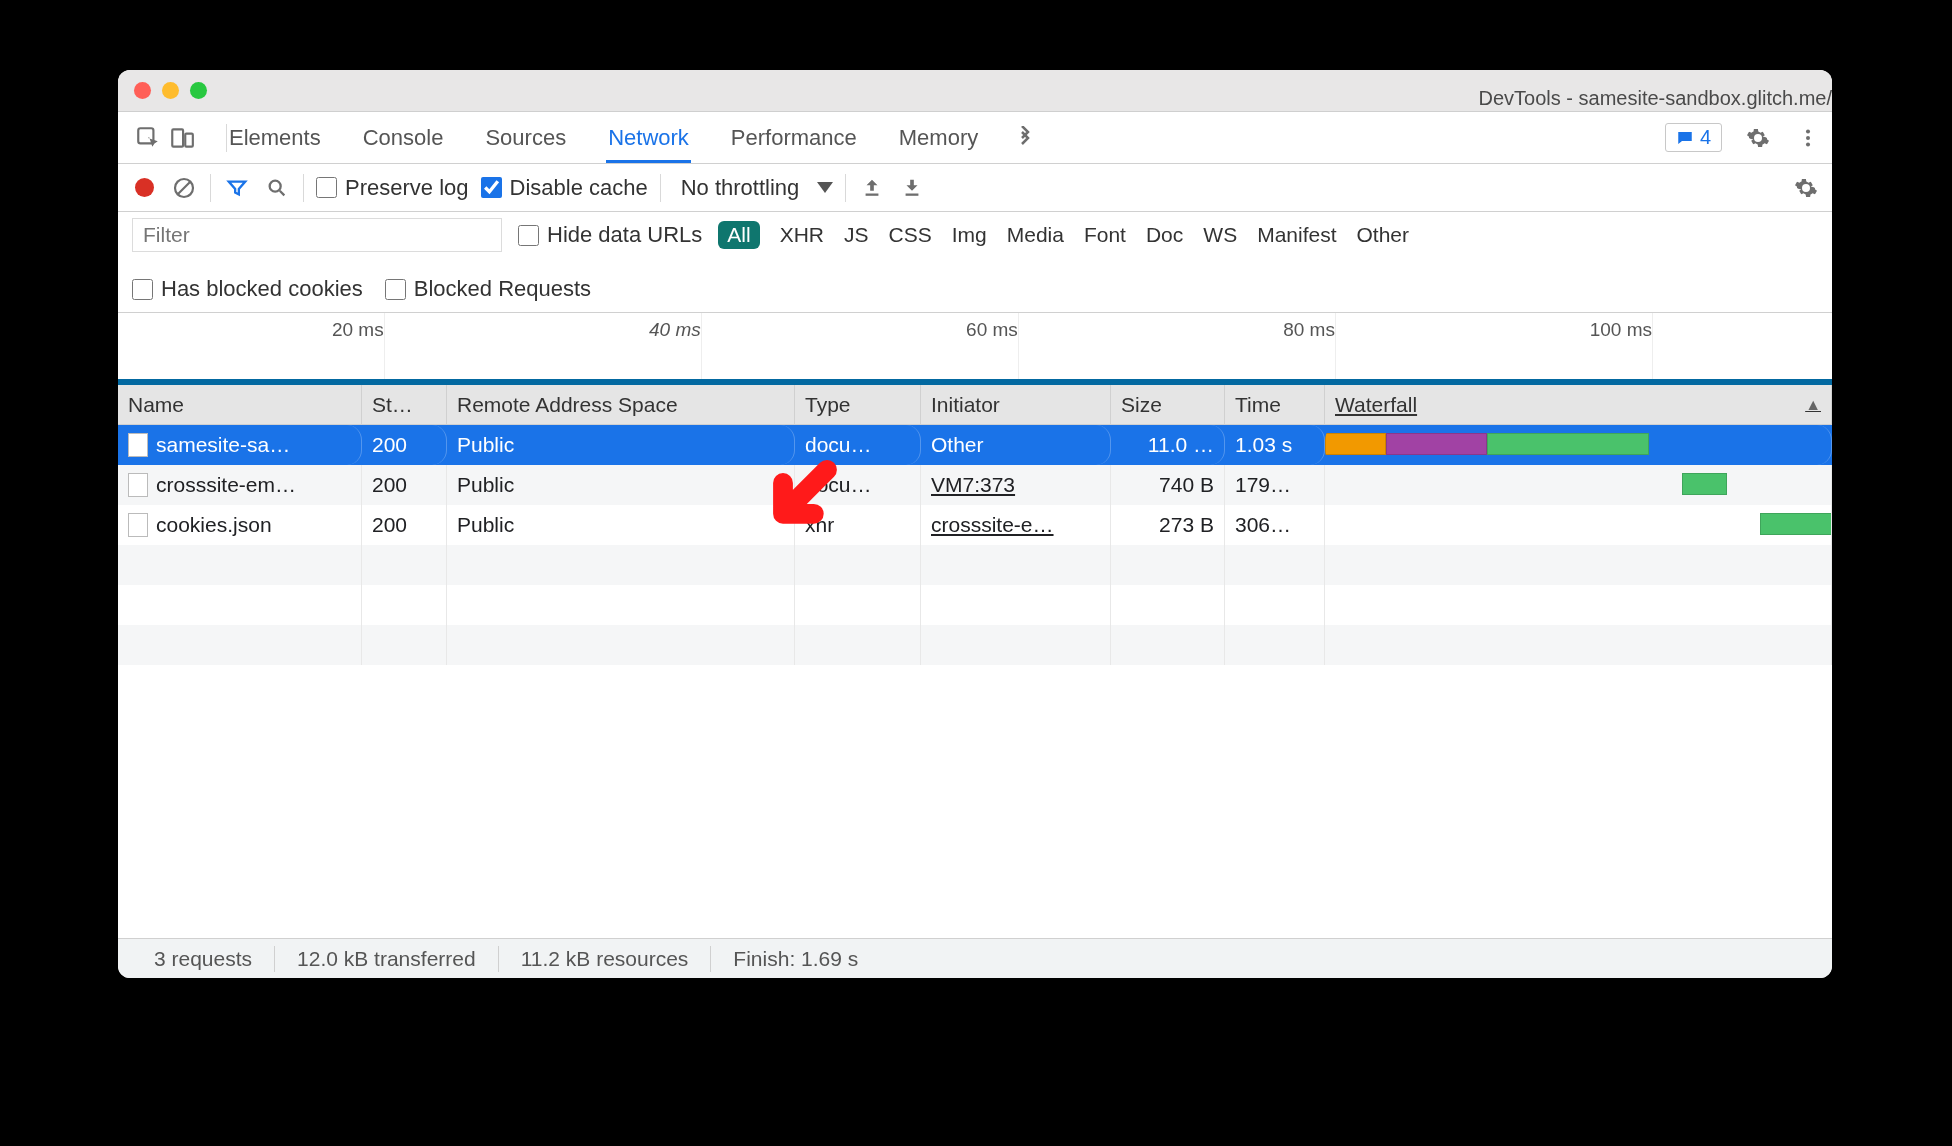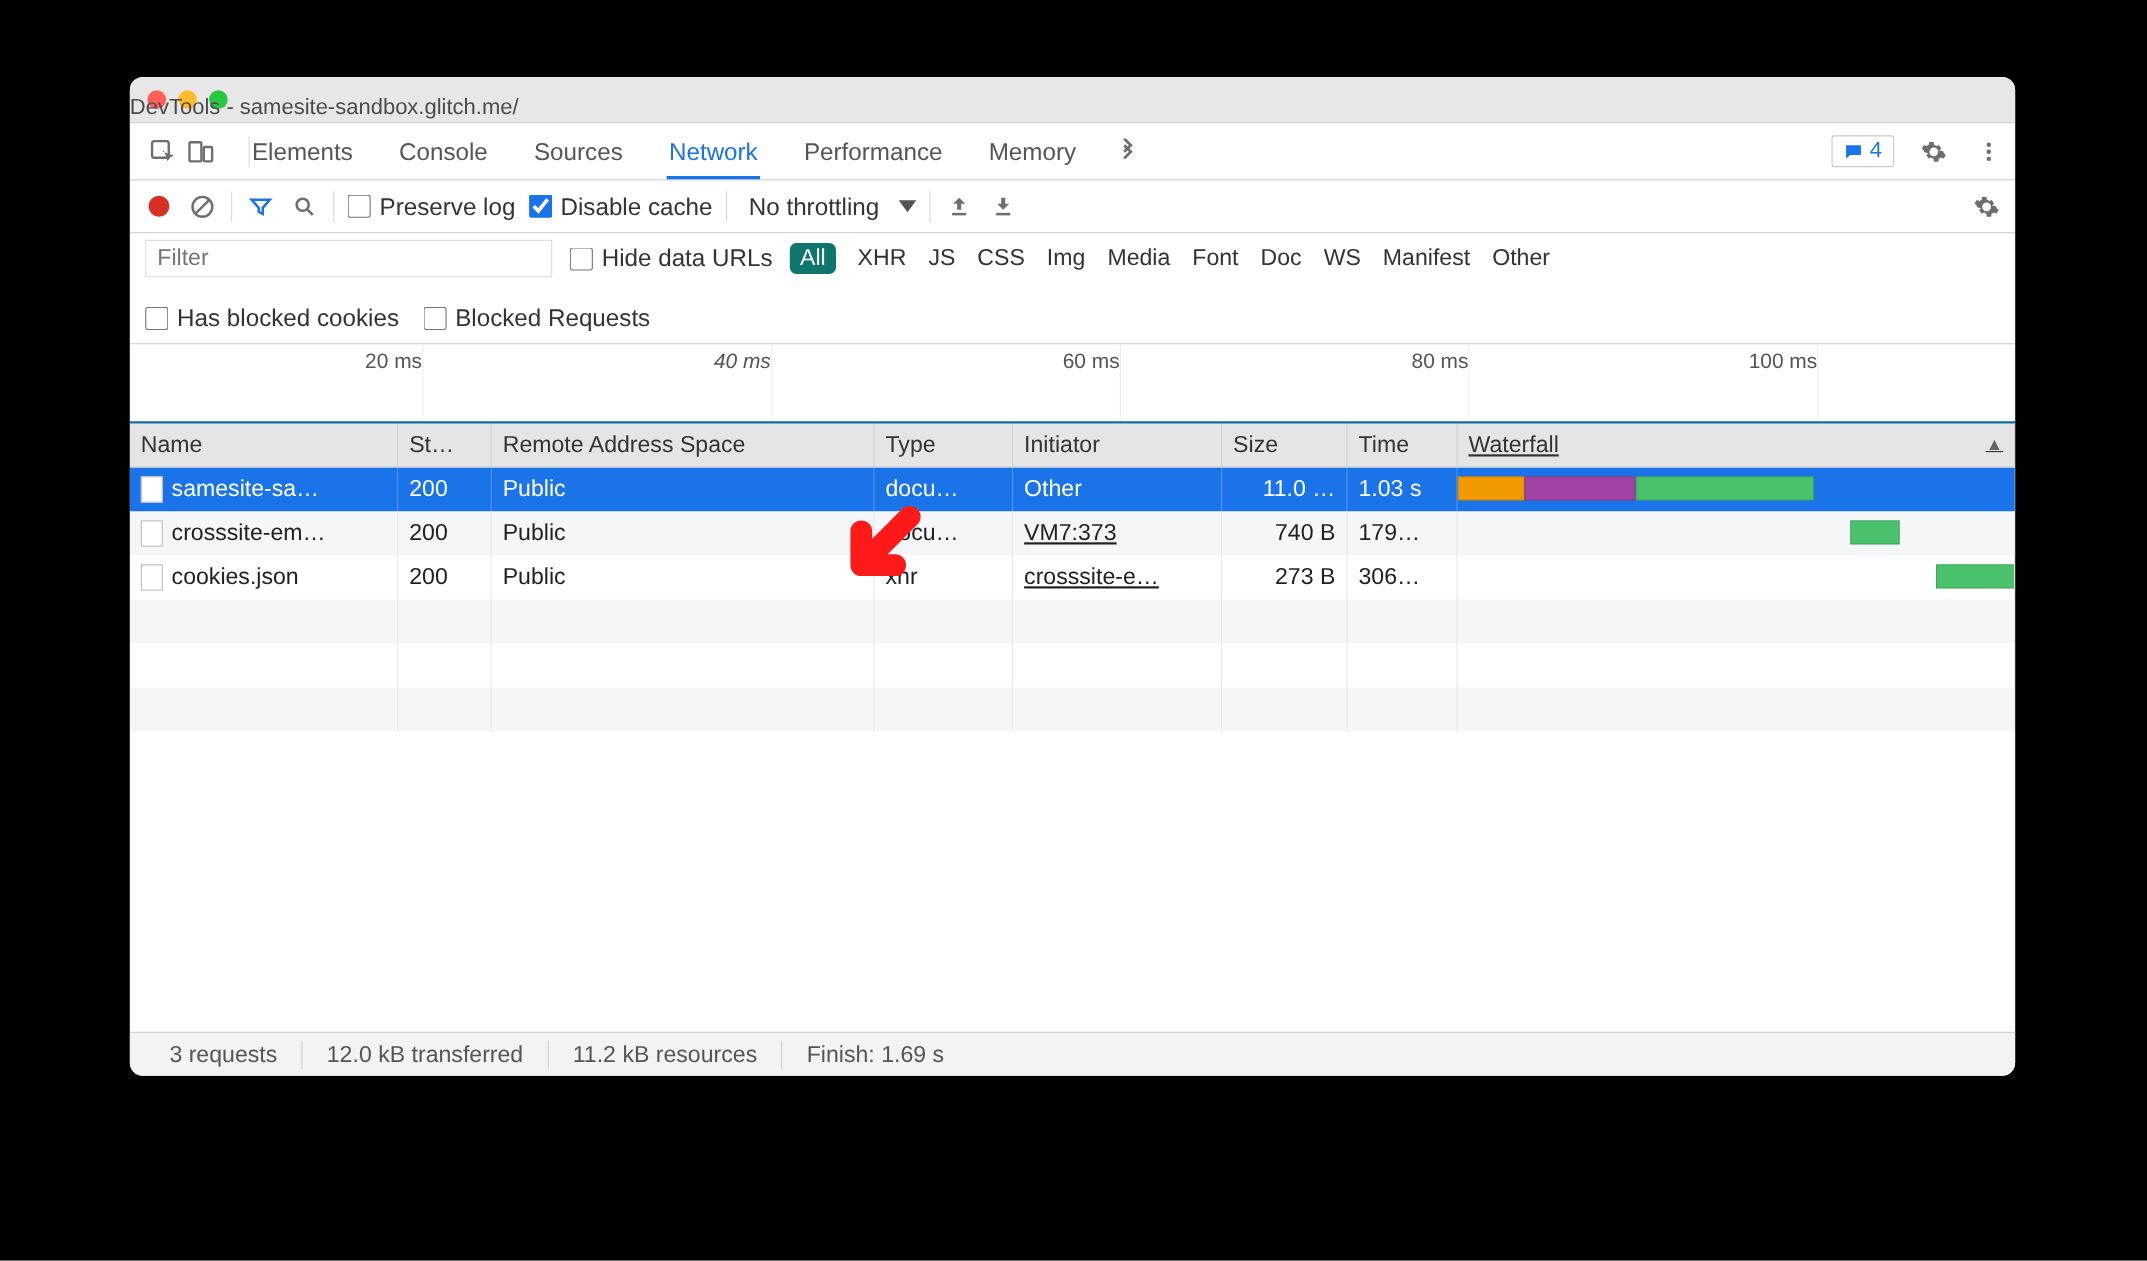--- a/index.html
+++ b/index.html
@@ -32,21 +32,21 @@
     background: #e8e7e7;
     border-bottom: 1px solid #cfcfcf;
     display: flex;
     align-items: center;
     position: relative;
   }
   .traffic-lights { display:flex; gap:11px; margin-left:16px; }
   .tl { width:17px; height:17px; border-radius:50%; }
   .tl.red{background:#ff5f57;} .tl.yellow{background:#febc2e;} .tl.green{background:#28c840;}
   .titlebar-title {
-    position:absolute; left:0; right:0; text-align:left;
+    position:absolute; left:0; right:0; text-align:right;
     font-size:20px; color:#4a4a4a;margin-top:16px;
   }
 
   
   .tabs-row {
     height:52px;
     display:flex;
     align-items:center;
     border-bottom:1px solid #d0d0d0;
     padding:0 10px;
@@ -81,41 +81,41 @@
   .filter-input {
     width:370px; height:34px; border:1px solid #dcdcdc;
     font-size:21px; padding:0 10px; color:#777;
   }
   .pill { background:#0f766e; color:#fff; padding:2px 9px; border-radius:6px; font-size:21px; }
   .ftype { font-size:21px; color:#333; }
   .filter-row2 { display:flex; gap:22px; width:100%; padding:8px 0 10px 0; align-items:center;}
 
   
   .timeline {
-    height:72px; border-bottom:2px solid #0369a1; position:relative; overflow:hidden;
+    height:72px; border-bottom:6px solid #0369a1; position:relative; overflow:hidden;
   }
   .tick { position:absolute; top:6px; font-size:19px; color:#555; transform:translateX(-100%); }
   .tick-line { position:absolute; top:0; bottom:0; width:1px; background:#eee; }
 
   
   .arrow { position:absolute; left:750px; top:450px; z-index:50; pointer-events:none; }
 
   
   .grid { flex:1; display:flex; flex-direction:column; overflow:hidden; }
   .grid-head {
     display:flex; height:40px; background:#e5e5e5; border-bottom:1px solid #d0d0d0;
     font-size:21px; color:#333;
   }
   .grid-head .col { display:flex; align-items:center; padding:0 10px; border-right:1px solid #d0d0d0; overflow:hidden; white-space:nowrap; text-overflow:ellipsis;}
   .grid-body { flex:1; overflow:hidden; }
   .row { display:flex; height:40px; align-items:center; font-size:21px; border-bottom:0; }
   .row:nth-child(odd){ background:#fff;} .row:nth-child(even){ background:#f5f6f7;}
   .row .col { padding:0 10px; border-right:1px solid #e8e8e8; overflow:hidden; white-space:nowrap; text-overflow:ellipsis; height:100%; display:flex; align-items:center;}
   .row.selected { background:#1a73e8 !important; color:#fff; }
-  .row.selected .col { border-right-color:rgba(255,255,255,.25); }
+  .row.selected .col { border-right-color:rgba(255,255,255,.25);border-radius:15px; }
   .c-name{flex:0 0 244px;} .c-status{flex:0 0 85px;} .c-ras{flex:0 0 348px;}
   .c-type{flex:0 0 126px;} .c-init{flex:0 0 190px;} .c-size{flex:0 0 114px; justify-content:flex-end;}
   .c-time{flex:0 0 100px;} .c-wf{flex:1; position:relative;text-decoration:underline;}
   .initiator-link { text-decoration:underline; }
   .doc-icon { width:20px; height:24px; background:#fff; border:1px solid #bbb; margin-right:8px; flex-shrink:0; }
 
   .wf-bar { position:absolute; top:8px; height:22px; border:1px solid rgba(0,0,0,.15); }
   .sort-arrow { margin-left:auto; color:#666; font-size:16px; }
 
   

